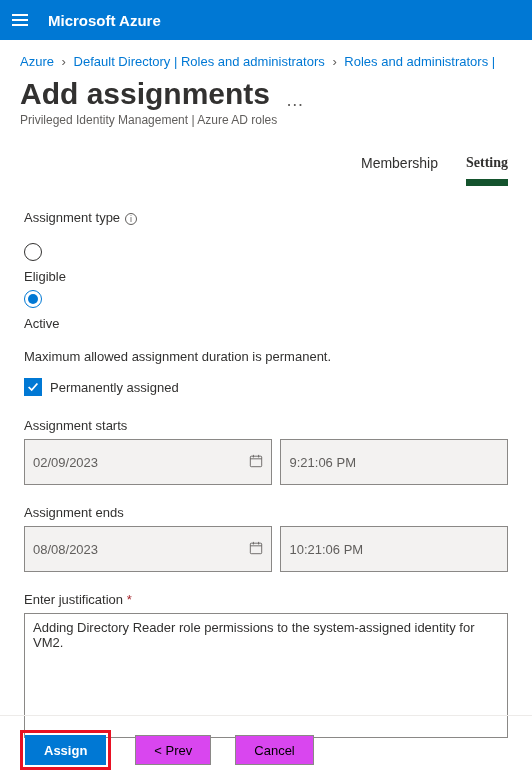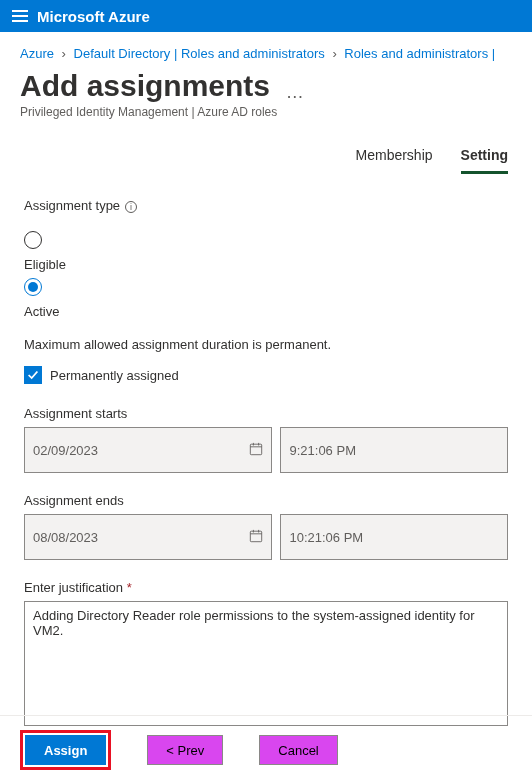--- a/index.html
+++ b/index.html
@@ -8,25 +8,25 @@
     font-size: 13px;
     color: #323130;
     width: 532px;
     height: 784px;
     position: relative;
     background: #fff;
   }
   .topbar {
     background: #0078d4;
     color: #fff;
-    height: 32px;
+    height: 40px;
     display: flex;
     align-items: center;
     padding: 0 12px;
-    gap: 9px;
+    gap: 20px;
   }
   .hamburger {
     display: flex;
     flex-direction: column;
     gap: 3px;
     cursor: pointer;
     width: 16px;
   }
   .hamburger span {
     height: 2px;
@@ -73,21 +73,22 @@
     justify-content: flex-end;
   }
   .tab {
     font-size: 14px;
     color: #323130;
     padding-bottom: 8px;
     cursor: pointer;
   }
   .tab.active {
     font-weight: 600;
-    border-bottom: 3px solid #14532d;
+    border-bottom: 7px solid #14532d;
+    font-family: Liberation Serif, serif;
   }
   .form-area {
     padding: 24px 24px 0 24px;
   }
   .field-label {
     font-size: 13px;
     color: #323130;
     margin-bottom: 18px;
     display: flex;
     align-items: flex-end;
@@ -181,21 +182,21 @@
     font-size: 13px;
     resize: none;
     color: #323130;
   }
   .footer {
     position: absolute;
     left: 0; right: 0; bottom: 0;
     border-top: 1px solid #edebe9;
     padding: 14px 20px;
     display: flex;
-    gap: 36px;
+    gap: 24px;
     align-items: center;
   }
   .highlight-box {
     border: 3px solid #e81123;
     padding: 2px;
     display: inline-block;
   }
   .btn {
     font-size: 13px;
     height: 30px;

